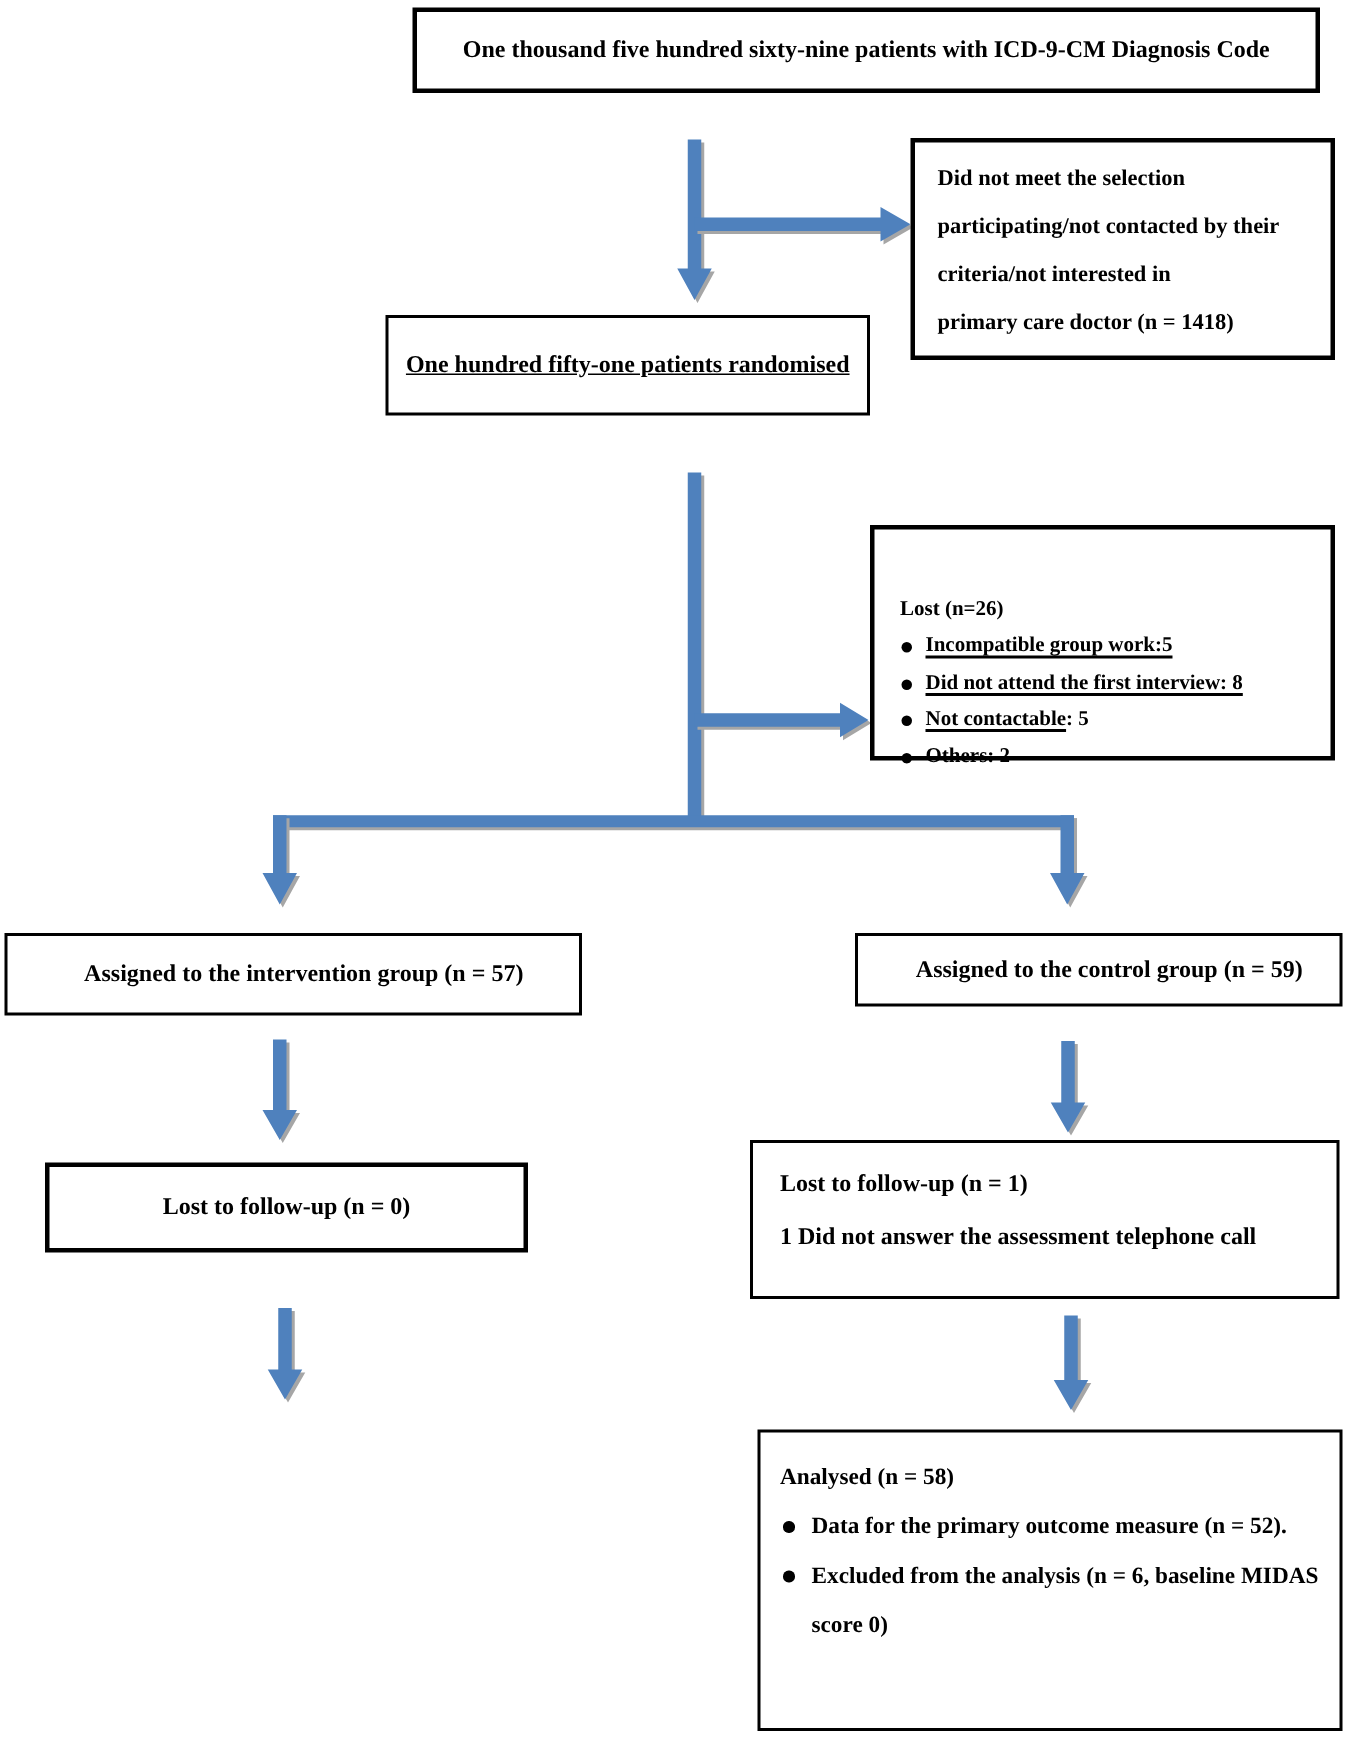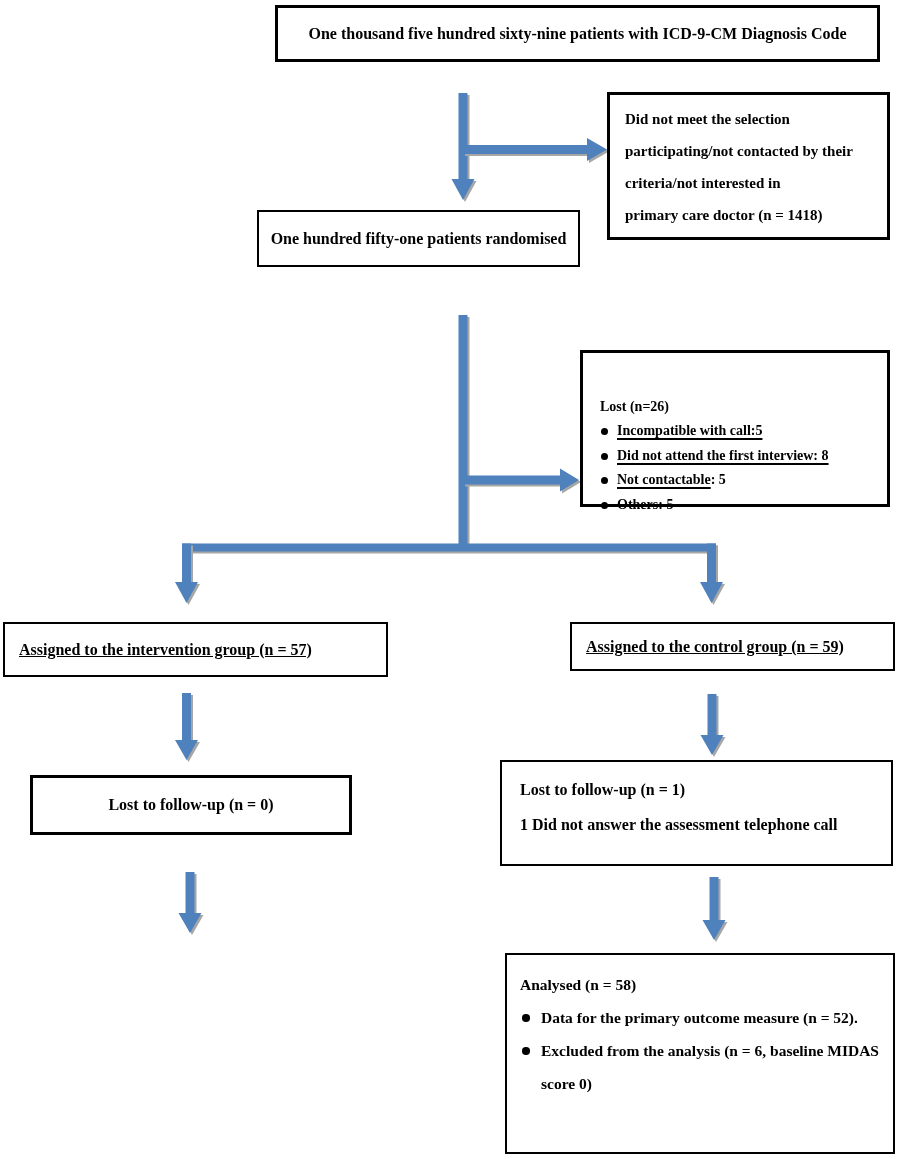--- a/index.html
+++ b/index.html
@@ -73,21 +73,21 @@
   .analysed-content li::before {
     content: "";
     position: absolute;
     left: 2px; top: 13px;
     width: 7.5px; height: 7.5px;
     border-radius: 50%;
     background: #000;
   }
 
   .fs16 { font-size: 16px; }
-  .pad-left { padding-left: 14px; justify-content: flex-start; text-align: left; text-decoration: underline; }
+  .pad-left { padding-left: 14px; justify-content: center; text-align: left; }
 </style>
 </head>
 <body>
 
 <div id="stage">
 
   <svg id="svg-connectors" width="899" height="1159" viewBox="0 0 899 1159">
 
     <polygon class="arrow" points="458.5,93 467.5,93 467.5,179 474.5,179 463,200 451.5,179 458.5,179" fill="#4f81bd"></polygon>
 
@@ -115,39 +115,39 @@
 
   <div class="box thick" style="left:607px; top:92px; width:283px; height:148px;">
     <div class="para-lines">
       <div>Did not meet the selection</div>
       <div>participating/not contacted by their</div>
       <div>criteria/not interested in</div>
       <div>primary care doctor (n = 1418)</div>
     </div>
   </div>
 
-  <div class="box center-text fs16" style="left:257px; top:210px; width:323px; height:57px;">
+  <div class="box center-text fs16" style="left:257px; top:210px; width:323px; height:67px;text-decoration:underline;">
     <span>One hundred fifty-one patients randomised</span>
   </div>
 
   <div class="box thick" style="left:580px; top:350px; width:310px; height:157px;">
     <div class="lost-content">
       <div class="lost-title">Lost (n=26)</div>
       <ul class="plain">
         <li>
-          <span class="u">Incompatible with call:5</span><span></span>
+          <span class="u">Incompatible group work:5</span><span></span>
         </li>
         <li>
           <span class="u">Did not attend the first interview: 8</span><span></span>
         </li>
         <li>
           <span class="u">Not contactable</span><span>: 5</span>
         </li>
         <li>
-          <span class="u"></span><span>Others: 5</span>
+          <span class="u"></span><span>Others: 2</span>
         </li>
       </ul>
     </div>
   </div>
 
   <div class="box center-text pad-left fs16" style="left:3px; top:622px; width:385px; height:55px;">
     <span>Assigned to the intervention group (n&nbsp;=&nbsp;57)</span>
   </div>
 
   <div class="box center-text pad-left fs16" style="left:570px; top:622px; width:325px; height:49px;">

